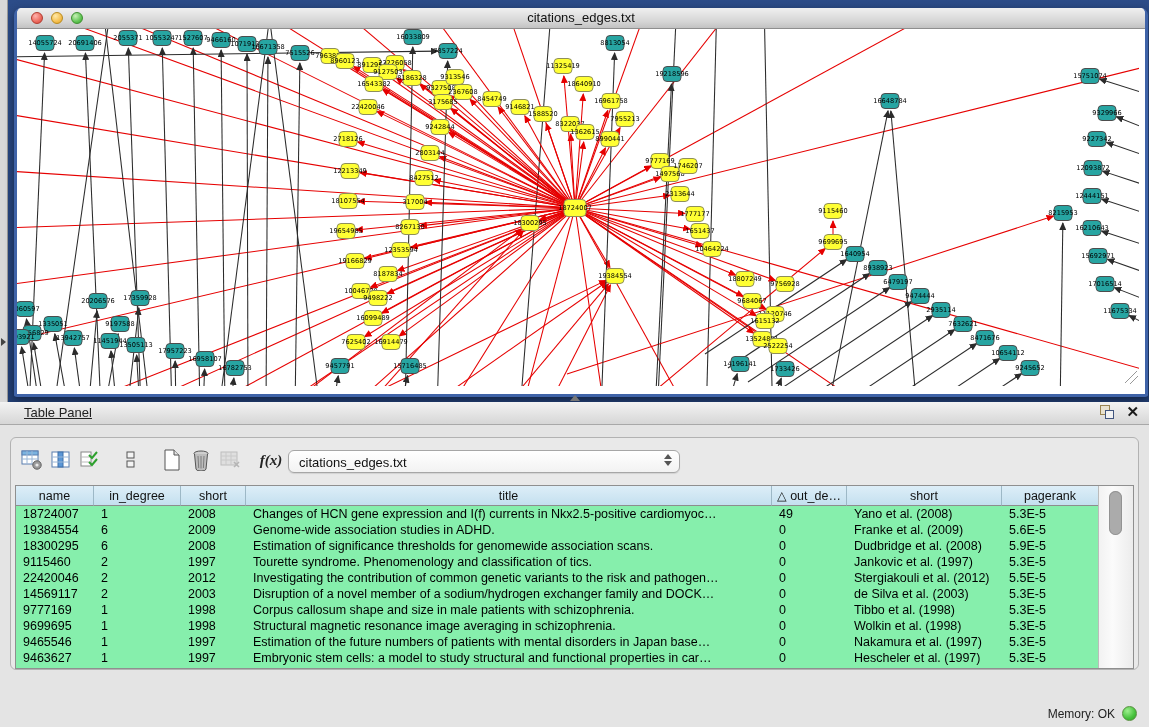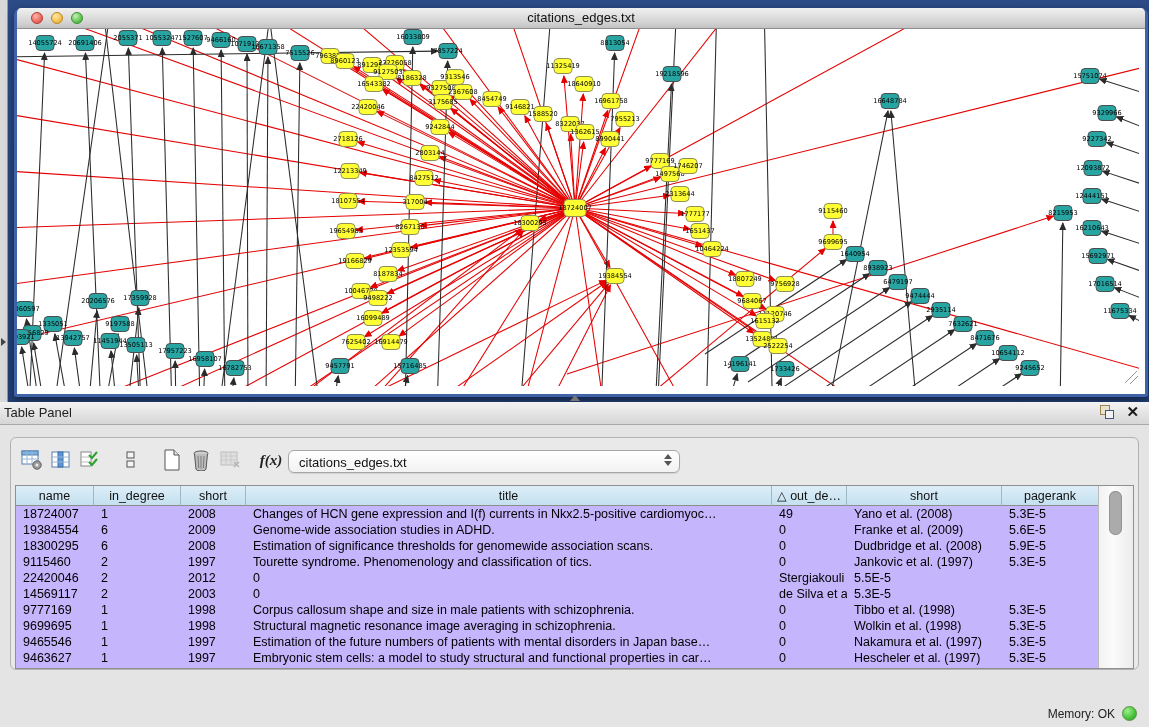--- a/index.html
+++ b/index.html
@@ -19,40 +19,40 @@
   .lights{position:absolute;left:14px;top:4px;display:flex;gap:8px;}
   .light{width:12px;height:12px;border-radius:50%;box-sizing:border-box;}
   .light.red{background:radial-gradient(circle at 35% 30%,#ffb3ad,#ec6a5e 60%,#d6473a);border:1px solid #b23b30;}
   .light.yel{background:radial-gradient(circle at 35% 30%,#ffe9a8,#f5bf4f 60%,#dfa123);border:1px solid #b98b1e;}
   .light.grn{background:radial-gradient(circle at 35% 30%,#c8f0b6,#61c554 60%,#3ba52e);border:1px solid #3d8f2f;}
   .canvas{position:absolute;left:0;top:21px;width:1122px;height:357px;background:#fff;overflow:hidden;}
   .canvas svg{display:block;}
   
   .panel{position:absolute;left:0;top:402px;width:1149px;height:325px;background:#e4e4e4;}
   .panel-header{height:22px;background:linear-gradient(180deg,#f3f3f3,#d6d6d6);border-bottom:1px solid #a8a8a8;position:relative;}
-  .panel-header .ptitle{position:absolute;left:4px;top:3px;font-size:13px;color:#222;}
+  .panel-header .ptitle{position:absolute;left:24px;top:3px;font-size:13px;color:#222;text-decoration:underline;}
   .ph-icons{position:absolute;right:10px;top:3px;display:flex;align-items:center;gap:12px;}
   .float-ic{position:relative;width:14px;height:14px;}
   .float-ic .sq1{position:absolute;left:0;top:0;width:8px;height:8px;border:1.5px solid #9a8553;background:#e9e2cf;}
   .float-ic .sq2{position:absolute;right:0;bottom:0;width:7px;height:7px;border:1.5px solid #41557e;background:#f2f2f2;}
   .close-ic{font-size:15px;font-weight:bold;color:#1a1a1a;line-height:14px;cursor:default;}
   .inner-panel{position:absolute;left:10px;right:10px;top:35px;bottom:57px;background:#e9e9e9;border:1px solid #b2b2b2;border-radius:6px;}
   
   .tb{position:absolute;left:8px;top:9px;height:30px;display:flex;align-items:flex-start;}
   .tbtn{width:26px;height:26px;display:flex;align-items:center;justify-content:center;margin-right:3px;}
   .gap{width:12px;}
   .fx{font-family:"Liberation Serif",serif;font-style:italic;font-size:15px;font-weight:bold;color:#222;}
   .combo{position:absolute;left:277px;top:12px;width:392px;height:23px;background:linear-gradient(180deg,#ffffff,#f2f2f2);
      border:1px solid #a6a6a6;border-radius:6px;box-shadow:inset 0 1px 1px rgba(255,255,255,.8),0 1px 1px rgba(0,0,0,.1);
      font-size:13px;color:#111;line-height:23px;padding-left:10px;box-sizing:border-box;}
   .combo .steppers{position:absolute;right:7px;top:3px;display:flex;flex-direction:column;gap:2px;}
   .combo .up{width:0;height:0;border-left:4px solid transparent;border-right:4px solid transparent;border-bottom:5px solid #555;}
   .combo .dn{width:0;height:0;border-left:4px solid transparent;border-right:4px solid transparent;border-top:5px solid #555;}
   
-  .twrap{position:absolute;left:4px;right:4px;top:47px;height:182px;background:#c4b5fd;border:1px solid #8f8f8f;}
+  .twrap{position:absolute;left:4px;right:4px;top:47px;height:182px;background:#86efac;border:1px solid #8f8f8f;}
   .tgrid{position:absolute;left:0;top:0;right:34px;bottom:0;overflow:hidden;}
   .thead,.trow{display:grid;grid-template-columns:78px 87px 65px 1fr 75px 155px 97px;}
   .thead{height:20px;}
   .hcell{background:linear-gradient(180deg,#ddeef8,#c4e0ef);border-right:1px solid #9db8c6;border-bottom:1px solid #8d8d8d;
      font-size:12.5px;color:#111;text-align:center;line-height:20px;overflow:hidden;white-space:nowrap;}
   .trow{height:16px;}
   .cell{font-size:12.5px;color:#000;line-height:16px;white-space:nowrap;overflow:hidden;padding-left:7px;box-sizing:border-box;}
   .vscroll{position:absolute;right:0;top:0;width:34px;bottom:0;border-left:1px solid #bbb;
      background:linear-gradient(90deg,#f2f2f2,#fbfbfb 40%,#ececec);}
   .thumb{position:absolute;left:10px;top:5px;width:13px;height:44px;border-radius:7px;background:#ababab;box-shadow:inset 0 0 0 1px #939393;}
@@ -596,28 +596,30 @@
               <div class="cell">1997</div>
               <div class="cell">Tourette syndrome. Phenomenology and classification of tics.</div>
               <div class="cell">0</div>
               <div class="cell">Jankovic et al. (1997)</div>
               <div class="cell">5.3E-5</div>
             </div>
             <div class="trow">
               <div class="cell">22420046</div>
               <div class="cell">2</div>
               <div class="cell">2012</div>
+              <div class="cell">Investigating the contribution of common genetic variants to the risk and pathogen…</div>
               <div class="cell">0</div>
               <div class="cell">Stergiakouli et al. (2012)</div>
               <div class="cell">5.5E-5</div>
             </div>
             <div class="trow">
               <div class="cell">14569117</div>
               <div class="cell">2</div>
               <div class="cell">2003</div>
+              <div class="cell">Disruption of a novel member of a sodium/hydrogen exchanger family and DOCK…</div>
               <div class="cell">0</div>
               <div class="cell">de Silva et al. (2003)</div>
               <div class="cell">5.3E-5</div>
             </div>
             <div class="trow">
               <div class="cell">9777169</div>
               <div class="cell">1</div>
               <div class="cell">1998</div>
               <div class="cell">Corpus callosum shape and size in male patients with schizophrenia.</div>
               <div class="cell">0</div>

